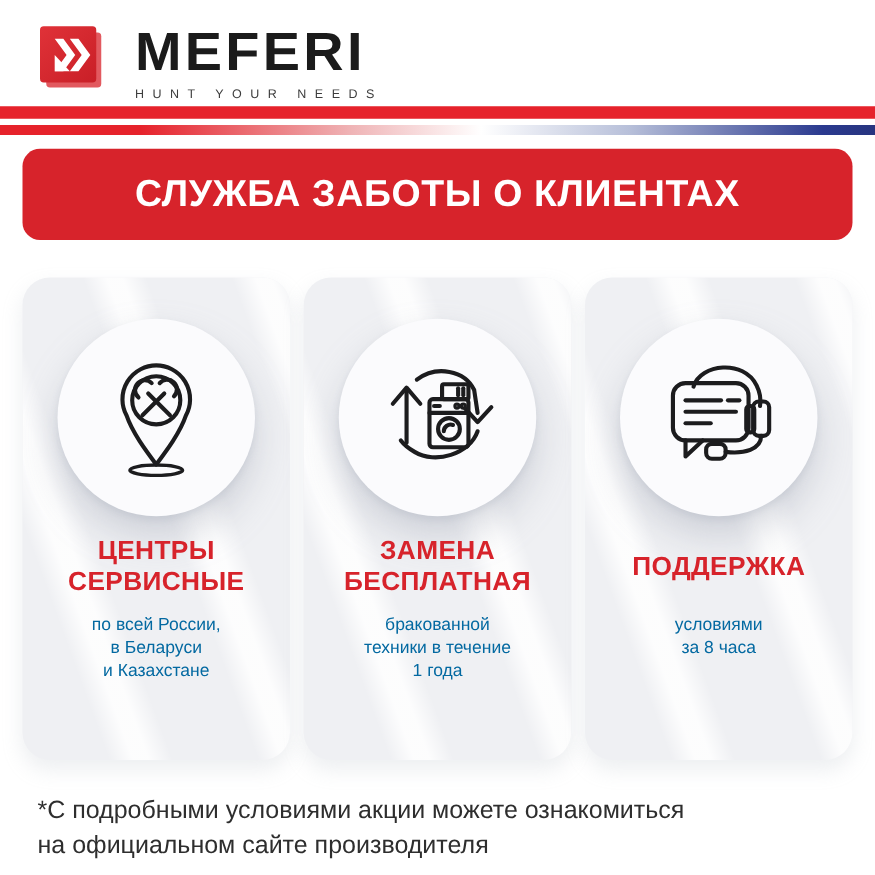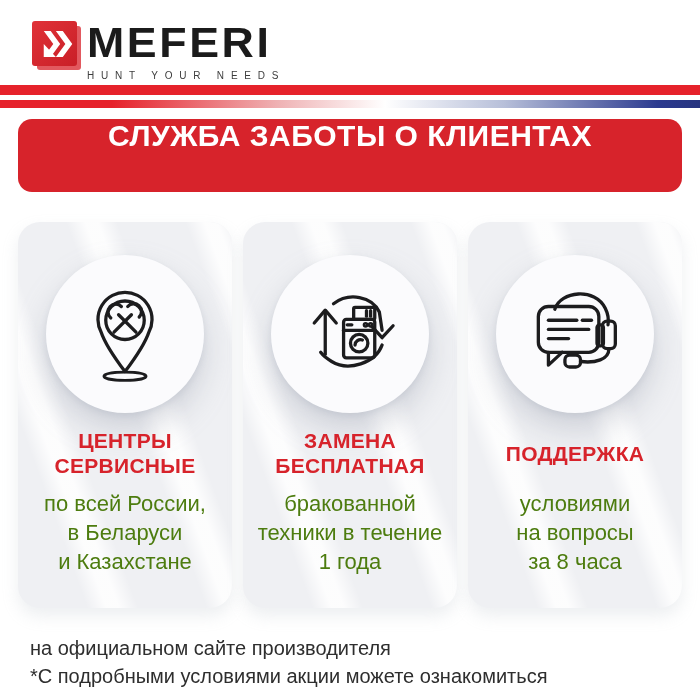--- a/index.html
+++ b/index.html
@@ -4,21 +4,21 @@
 <style>
   * { box-sizing: border-box; }
   html,body { margin:0; padding:0; }
   body {
     width:700px; height:700px; background:#ffffff;
     font-family:"Liberation Sans", sans-serif;
     position:relative; overflow:hidden;
   }
 
   
-  .header { height:85px; padding:21px 0 0 32px; display:flex; gap:5px; }
+  .header { height:85px; padding:21px 0 0 32px; display:flex; gap:26px; }
   .logo-mark { position:relative; width:50px; height:50px; flex:0 0 auto; }
   .logo-mark .back {
     position:absolute; left:5px; top:5px; width:44px; height:44px;
     background:#e2595f; border-radius:3px;
   }
   .logo-mark .front {
     position:absolute; left:0; top:0; width:45px; height:45px;
     background:linear-gradient(135deg,#e03238 0%,#c91f27 100%);
     border-radius:3px; display:flex; align-items:center; justify-content:center;
   }
@@ -38,21 +38,21 @@
   .stripe-gradient {
     height:8px; margin-top:5px;
     background:linear-gradient(90deg,
       #e6222b 0%, #e6222b 16%, #efb3b5 40%, #ffffff 55%,
       #b7bfd9 72%, #2b3a8f 94%, #27347f 100%);
   }
 
   
   .banner {
     margin:11px 18px 0; height:73px; background:#d7232b; border-radius:14px;
-    display:flex; justify-content:center;
+    display:flex; align-items:center; justify-content:center;
   }
   .banner-title {
     color:#ffffff; font-size:30px; font-weight:bold; letter-spacing:0.5px;
     margin:0;
   }
 
   
   .cards { display:flex; gap:11px; margin:30px 18px 0; }
   .card {
     flex:1; height:386px; background:#eff0f3; border-radius:22px;
@@ -80,22 +80,22 @@
     fill:none; stroke:#1c1c1e; stroke-width:3.6;
     stroke-linecap:round; stroke-linejoin:round;
   }
   .card-title {
     margin-top:16px; min-height:50px; display:flex; flex-direction:column;
     justify-content:center; text-align:center;
     color:#d7232b; font-weight:bold; font-size:21px; line-height:1.18;
     letter-spacing:0.3px;
   }
   .card-body {
-    margin-top:11px; text-align:center; color:#4d7c0f;
-    font-size:22px; line-height:1.31;
+    margin-top:11px; text-align:center; color:#0369a1;
+    font-size:14px; line-height:1.31;
   }
   .line { display:block; }
 
   
   .footnote {
     margin:26px 30px 0; font-size:20px; line-height:1.42; color:#2e2e2e;
   }
 </style>
 </head>
 <body>
@@ -199,24 +199,23 @@
           <rect x="90" y="46" width="14" height="30" rx="5"></rect>
           <path d="M97,76 C97,88 82,92 66,90"></path>
           <rect x="49" y="83" width="17" height="13" rx="5"></rect>
         </svg>
       </div>
       <div class="card-title">
         <span class="line">ПОДДЕРЖКА</span>
       </div>
       <div class="card-body">
         <span class="line">условиями</span>
-        <span class="line">на вопросы</span>
         <span class="line">за 8 часа</span>
       </div>
     </div>
   </div>
 
 </div>
 
 <div class="footnote">
+  <span class="line">*С подробными условиями акции можете ознакомиться</span>
   <span class="line">на официальном сайте производителя</span>
-  <span class="line">*С подробными условиями акции можете ознакомиться</span>
 </div>
 
 </body></html>

